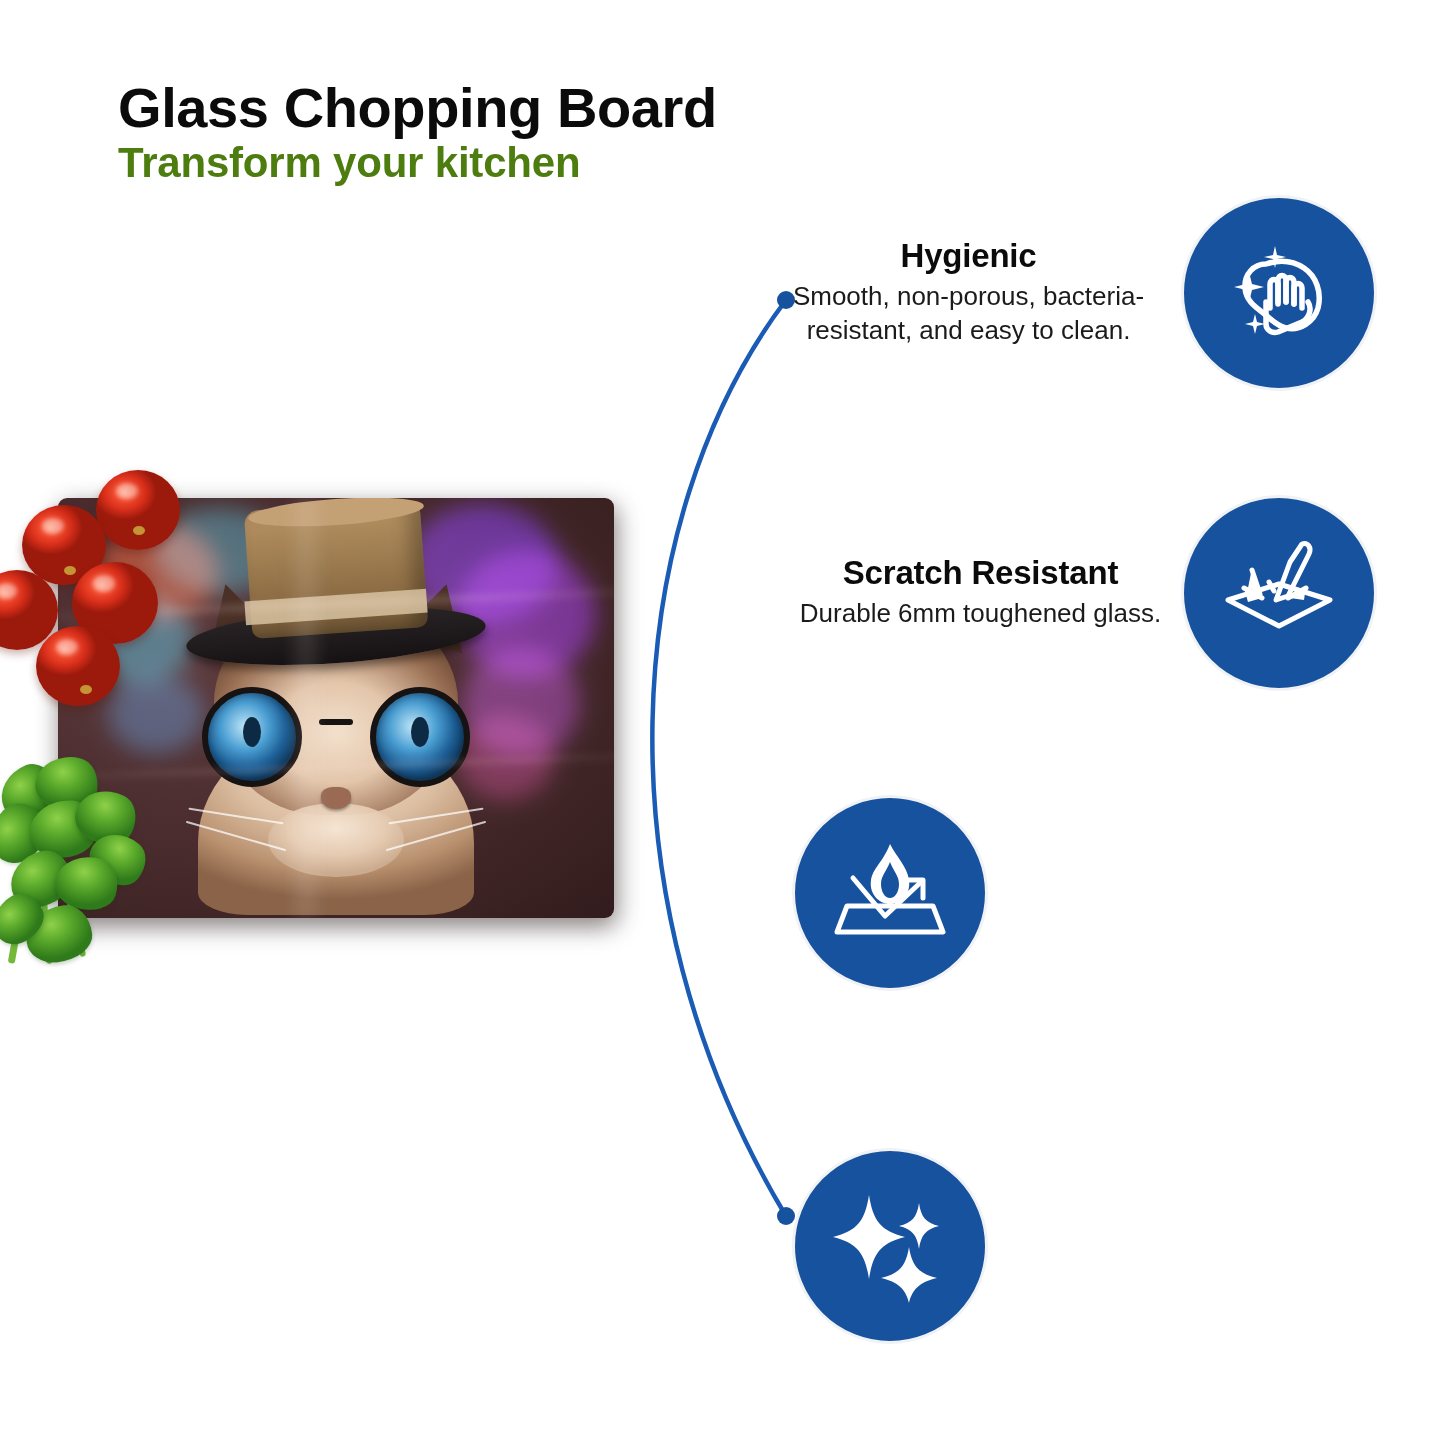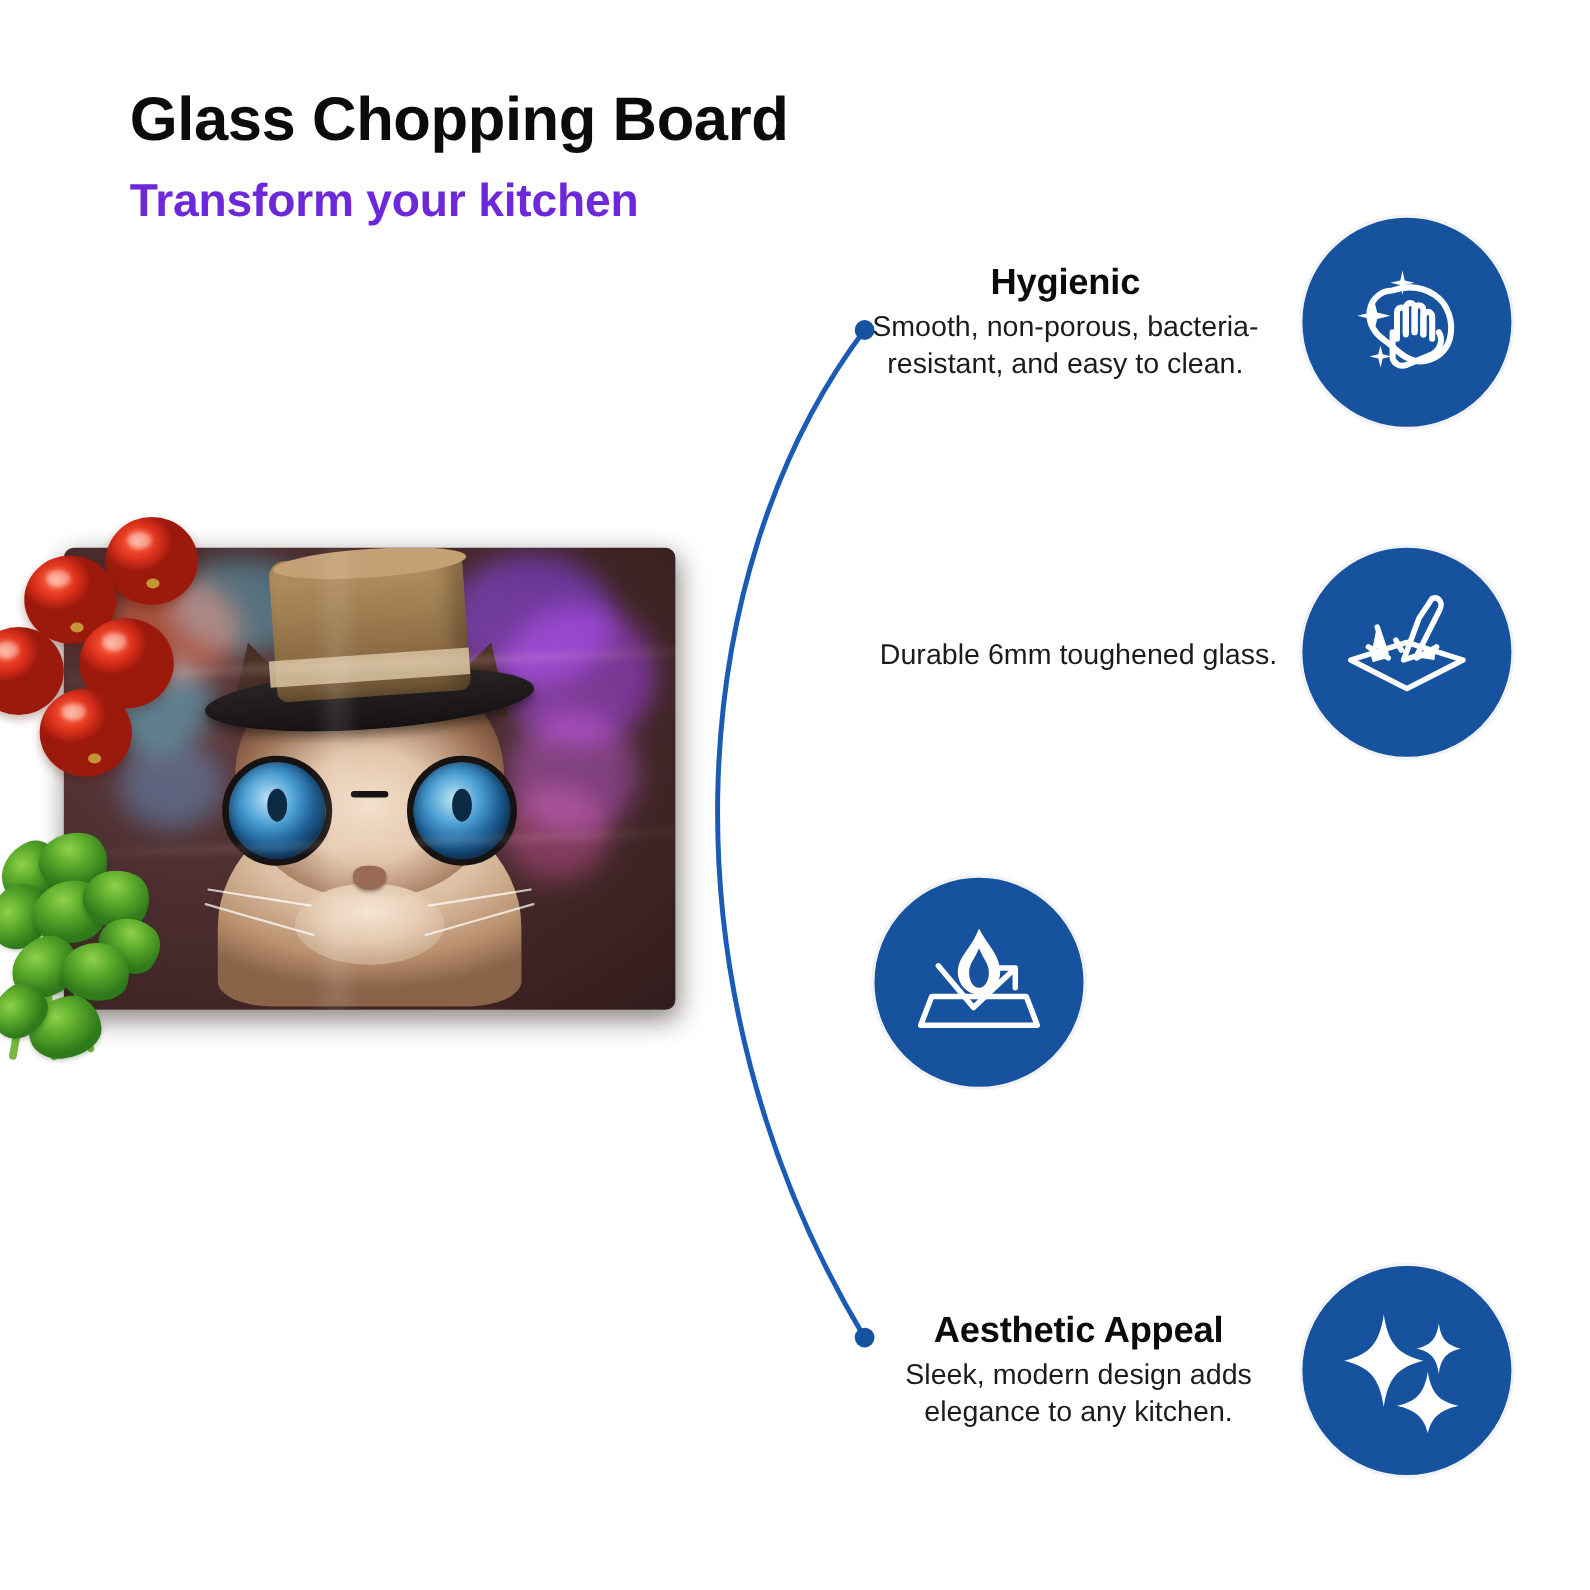--- a/index.html
+++ b/index.html
@@ -28,24 +28,24 @@
   }
   #main-title {
     font-size: 56px;
     font-weight: 700;
     color: #0b0b0b;
     letter-spacing: -0.4px;
     line-height: 1.06;
     white-space: nowrap;
   }
   #sub-title {
-    margin-top: 23px;
+    margin-top: 4px;
     font-size: 42px;
     font-weight: 700;
-    color: #6d28d9;
+    color: #4d7c0f;
     letter-spacing: -0.2px;
     line-height: 1.06;
     white-space: nowrap;
   }
 
   
   #product-stage {
     position: absolute;
     left: 0px;
     top: 430px;
@@ -476,20 +476,21 @@
         <path d="M80 76 L80 60 C80 54, 88 54, 88 60 L88 80"></path>
         <path d="M35 44 L38 56 L50 59 L38 62 L35 74 L32 62 L20 59 L32 56 Z" fill="#ffffff" stroke="none"></path>
         <path d="M61 18 L63 27 L72 29 L63 31 L61 40 L59 31 L50 29 L59 27 Z" fill="#ffffff" stroke="none"></path>
         <path d="M41 86 L43 94 L51 96 L43 98 L41 106 L39 98 L31 96 L39 94 Z" fill="#ffffff" stroke="none"></path>
       </svg>
     </div>
   </div>
 
   <div class="feature" id="feature-1">
     <div class="feature-text">
+      <div class="feature-title">Scratch Resistant</div>
       <div class="feature-desc">Durable 6mm toughened glass.</div>
     </div>
     <div class="feature-icon">
       <svg width="130" height="130" viewBox="0 0 130 130" fill="none" stroke="#ffffff" stroke-width="5" stroke-linejoin="round" stroke-linecap="round">
         <path d="M14 72 L65 56 L116 72 L65 98 Z"></path>
         <path d="M88 16 C94 14, 98 20, 95 26 L74 68 L62 72 L76 34 Z"></path>
         <path d="M38 42 L46 66"></path>
         <path d="M30 60 L48 70"></path>
         <path d="M55 54 L60 63"></path>
         <path d="M92 60 L74 70"></path>
@@ -506,24 +507,20 @@
         <path d="M65 16 C72 30, 82 38, 84 52 C86 66, 76 76, 65 76 C54 76, 44 66, 46 52 C48 40, 58 34, 65 16 Z" fill="#ffffff" stroke="none"></path>
         <path d="M65 34 C69 44, 74 48, 74 56 C74 64, 70 70, 65 70 C60 70, 56 64, 56 56 C56 48, 61 44, 65 34 Z" fill="#17529e" stroke="none"></path>
         <path d="M22 78 L108 78 L118 104 L12 104 Z"></path>
         <path d="M28 50 L60 88 L96 54"></path>
         <path d="M80 52 L98 52 L98 70" fill="none"></path>
       </svg>
     </div>
   </div>
 
   <div class="feature" id="feature-3">
-    <div class="feature-text">
-      <div class="feature-title">Aesthetic Appeal</div>
-      <div class="feature-desc">Sleek, modern design adds elegance to any kitchen.</div>
-    </div>
     <div class="feature-icon">
       <svg width="130" height="130" viewBox="0 0 130 130" fill="#ffffff" stroke="none">
         <path d="M44 14 C48 40, 56 50, 80 56 C56 62, 48 72, 44 98 C40 72, 32 62, 8 56 C32 50, 40 40, 44 14 Z"></path>
         <path d="M94 22 C96 36, 101 42, 114 45 C101 48, 96 54, 94 68 C92 54, 87 48, 74 45 C87 42, 92 36, 94 22 Z"></path>
         <path d="M84 66 C87 85, 94 93, 112 97 C94 101, 87 109, 84 122 C81 109, 74 101, 56 97 C74 93, 81 85, 84 66 Z"></path>
       </svg>
     </div>
   </div>
 
 </div>

